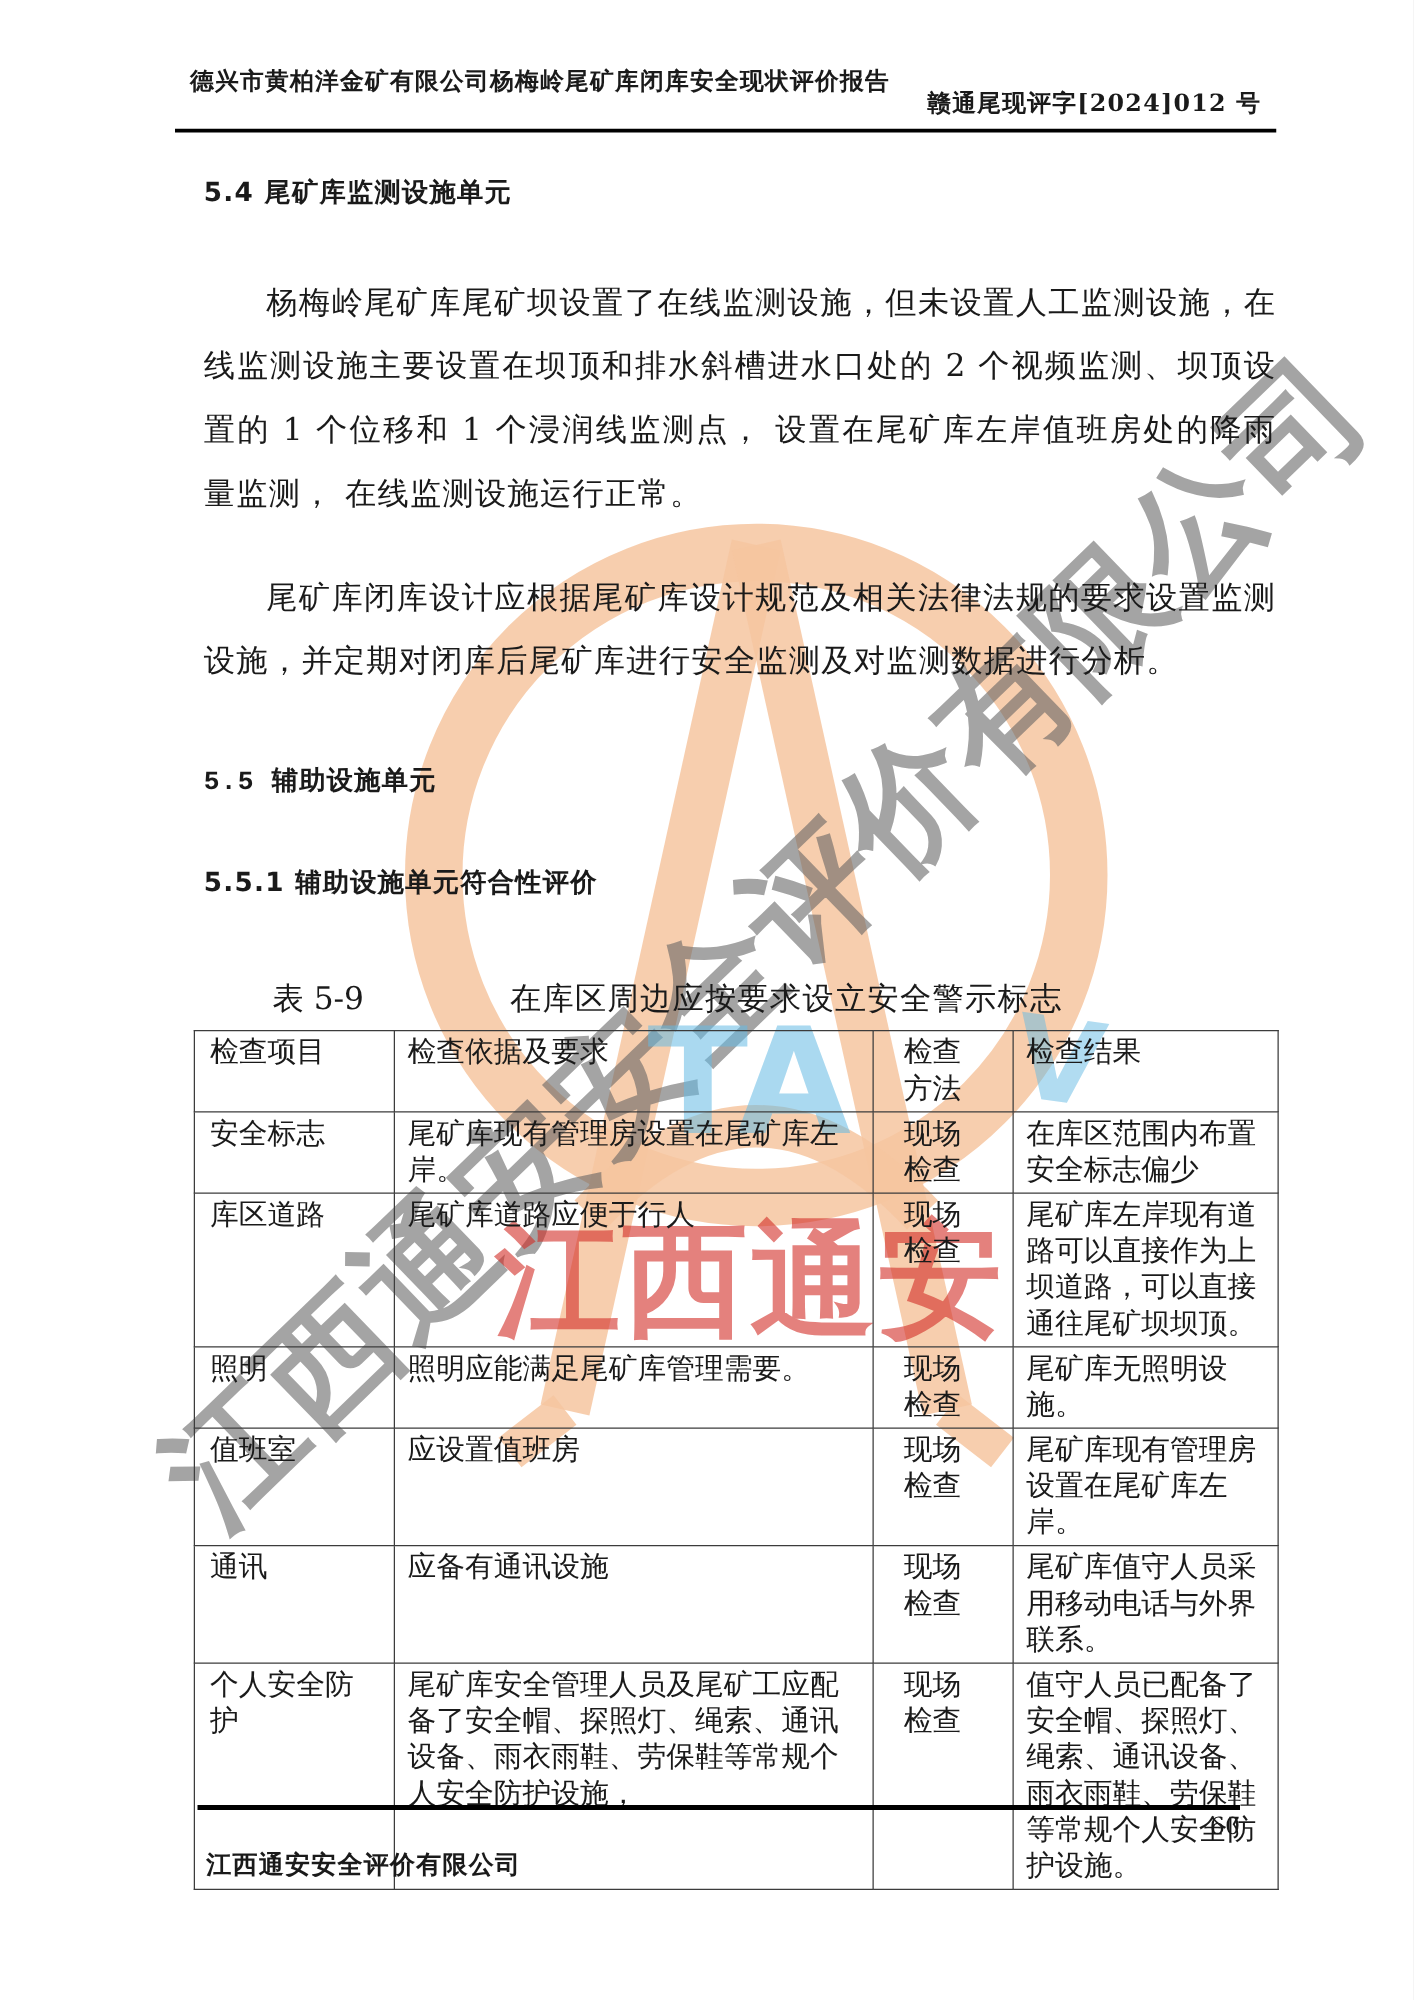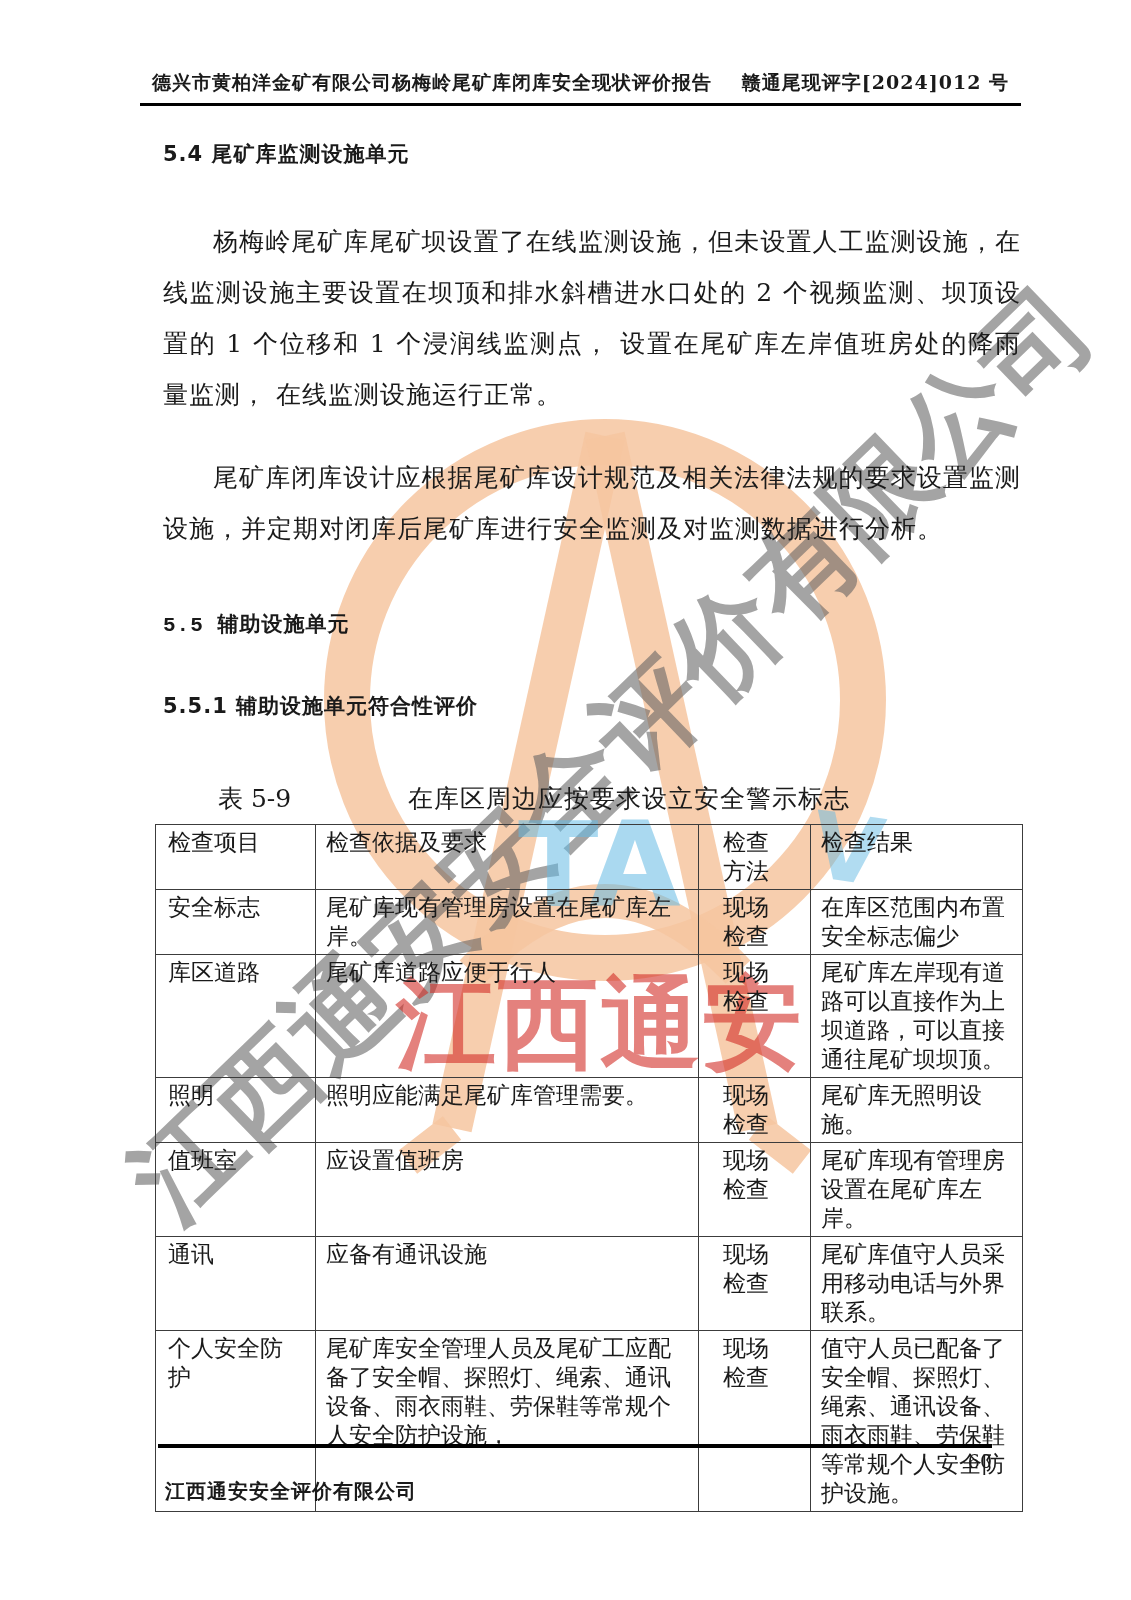--- a/index.html
+++ b/index.html
@@ -32,21 +32,21 @@
   }
   .wm-blue-v{
     position:absolute;left:812px;top:796px;
     font-family:"DejaVu Sans","Liberation Sans",sans-serif;
     font-size:92px;font-weight:bold;
     color:rgba(100,185,228,0.5);transform:rotate(8deg);
   }
   
   .content{position:relative;z-index:1;}
   .hdr-left{
-    position:absolute;left:152px;top:70px;width:700px;
+    position:absolute;left:152px;top:52px;width:700px;
     font-size:19px;font-weight:bold;letter-spacing:1px;
   }
   .hdr-right{
     position:absolute;right:122px;top:70px;
     font-size:19px;font-weight:bold;letter-spacing:1px;
   }
   .hdr-rule{position:absolute;left:140px;top:103px;width:881px;height:3px;background:#000;}
   .h-sec{
     position:absolute;left:163px;
     font-family:"DejaVu Sans","Liberation Sans",sans-serif;

